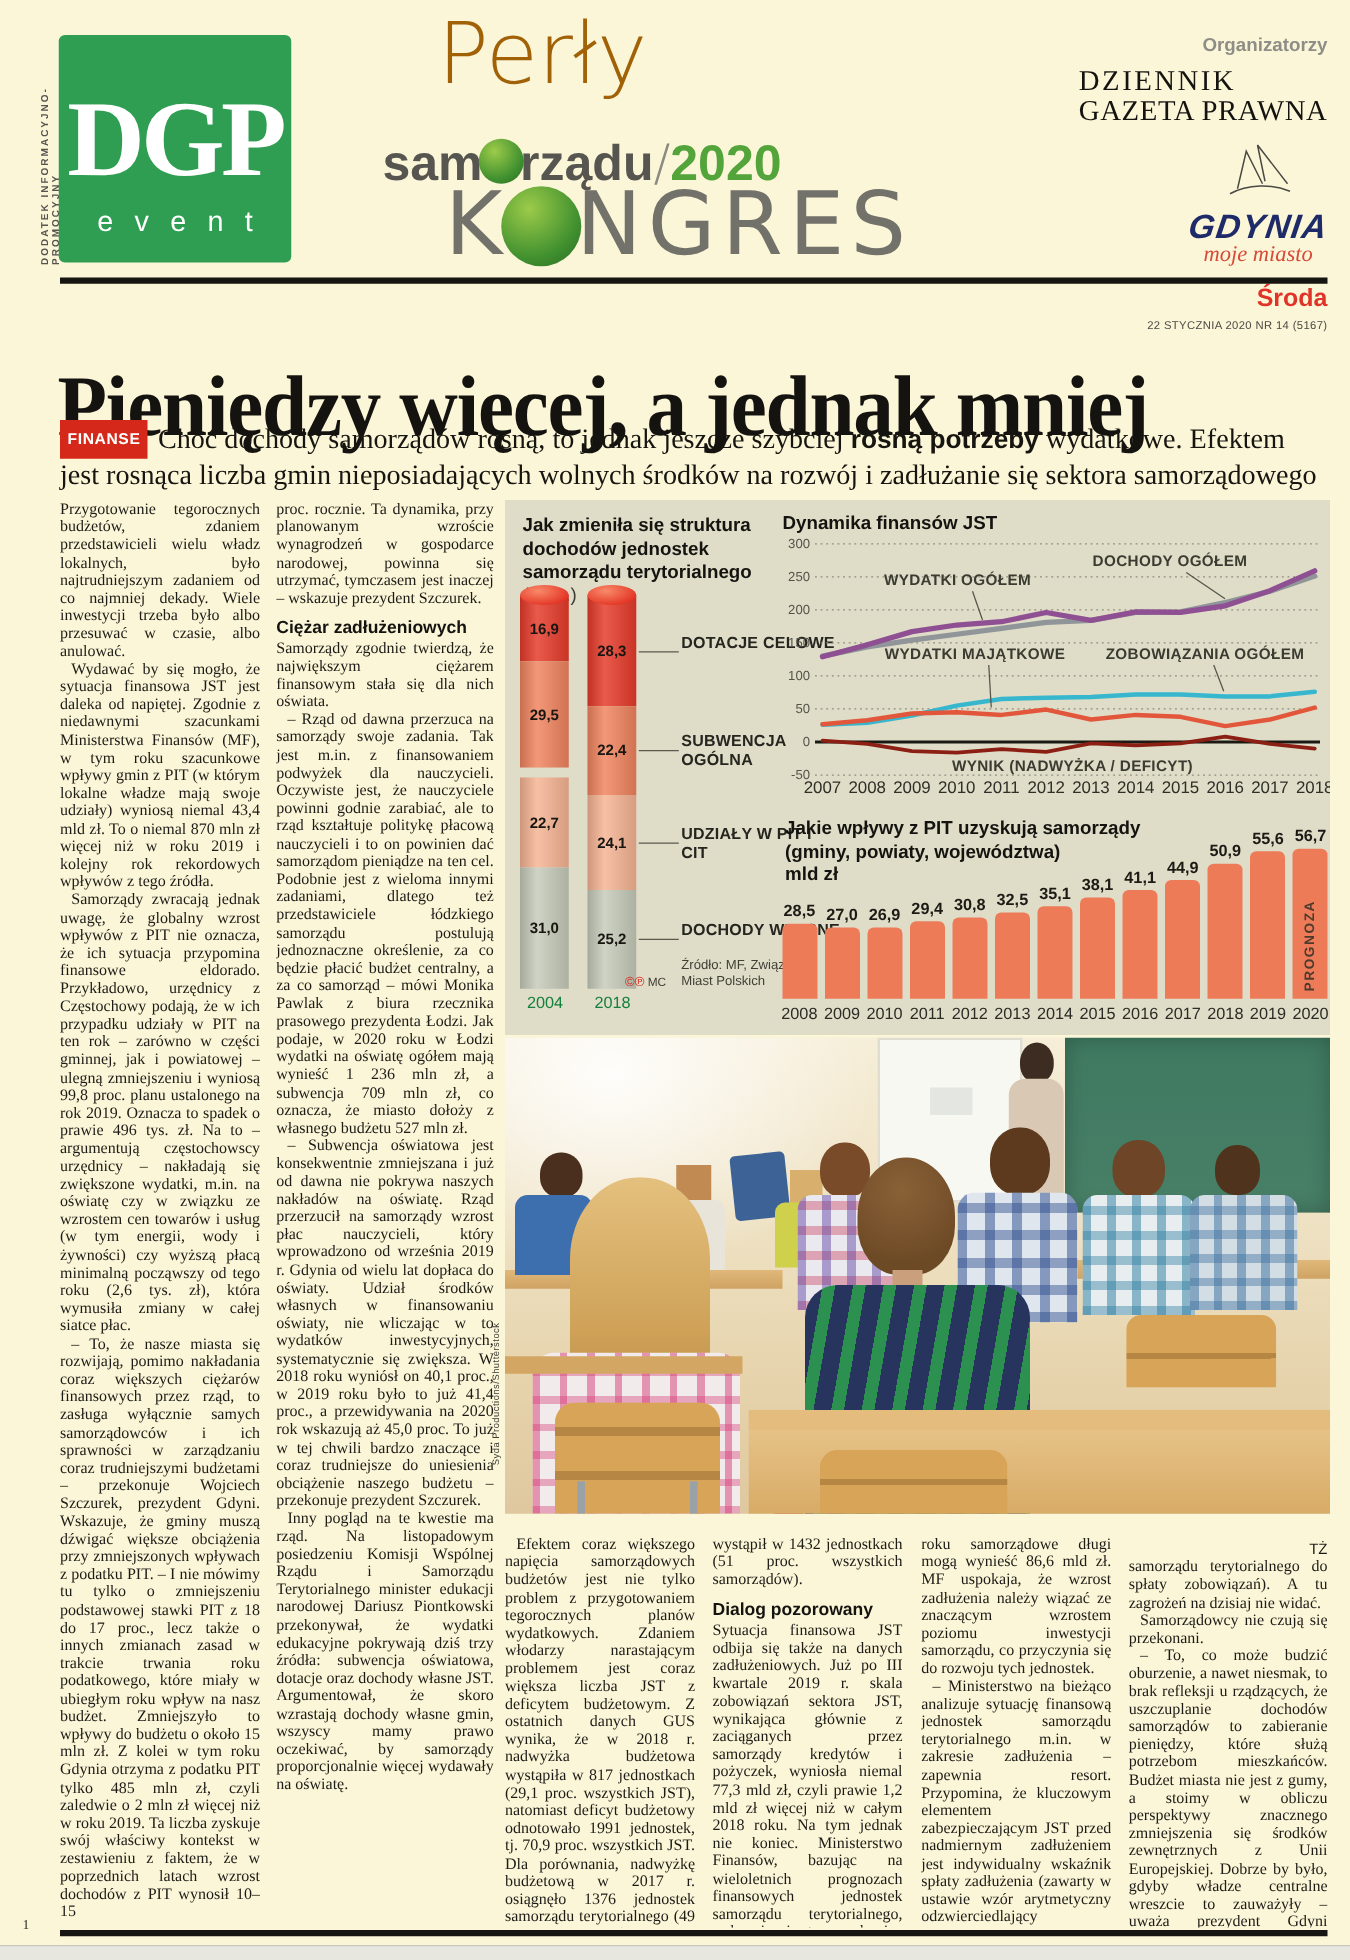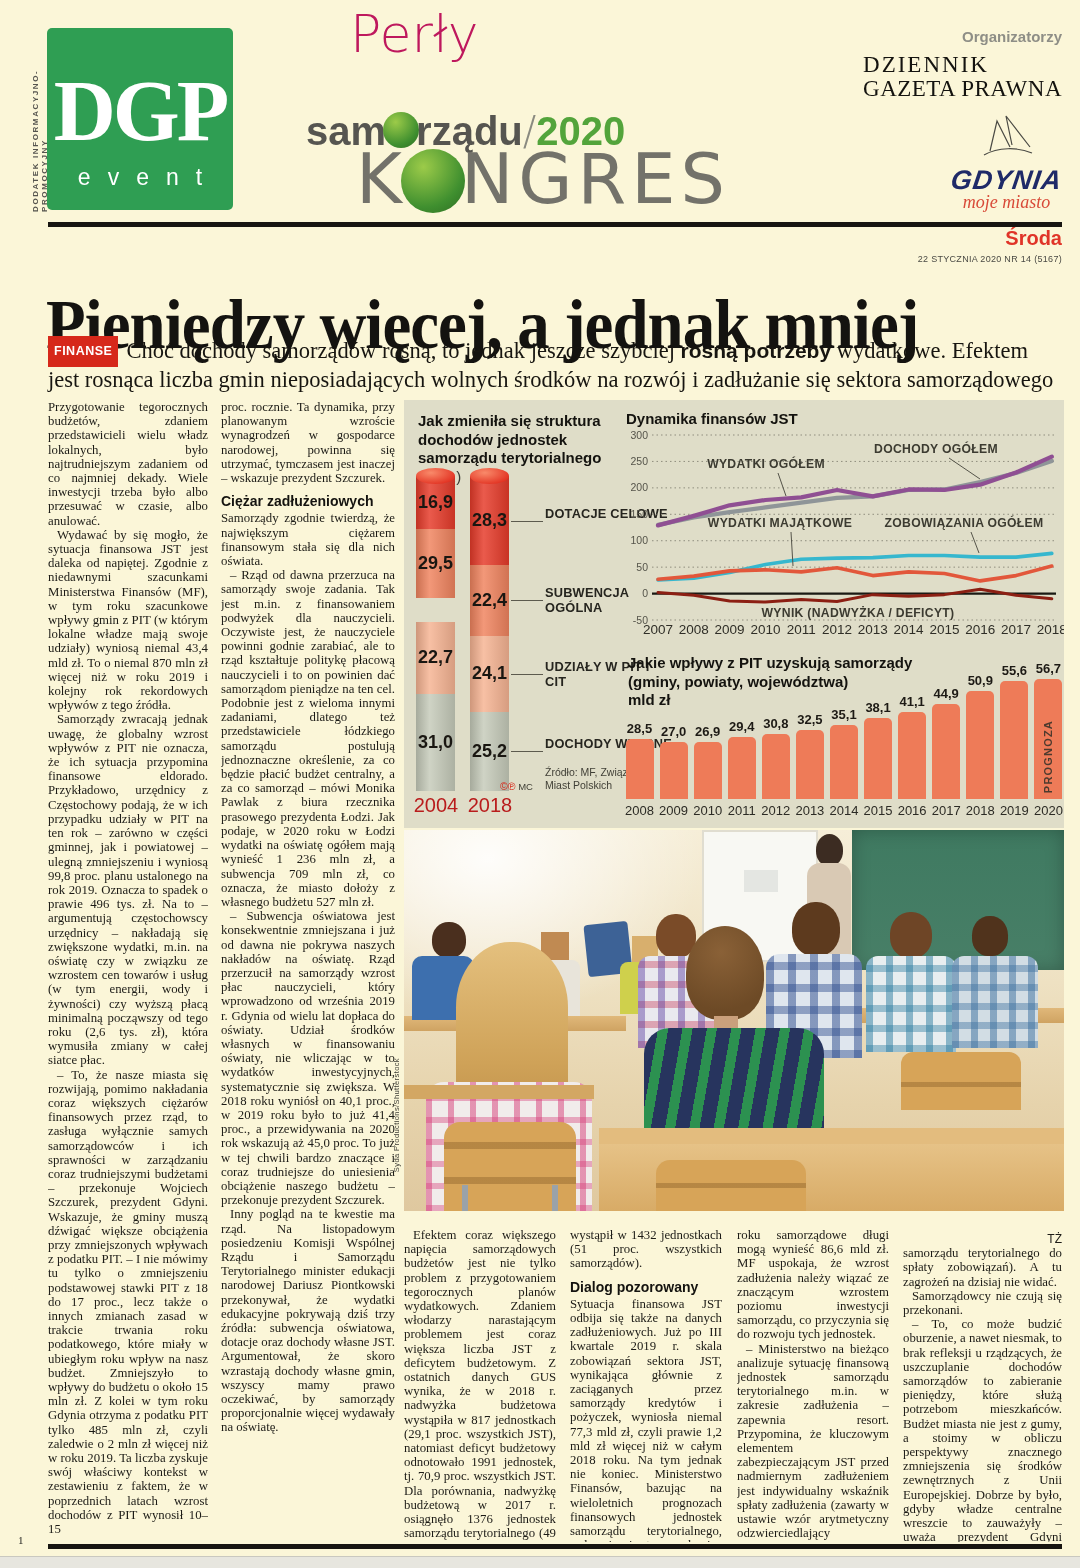--- a/index.html
+++ b/index.html
@@ -8,21 +8,21 @@
 
   
   #side-note{position:absolute;left:31px;top:28px;height:184px;writing-mode:vertical-rl;transform:rotate(180deg);
     font-size:8px;letter-spacing:1.6px;color:#55544e;font-weight:bold;}
   #dgp-box{position:absolute;left:47px;top:28px;width:186px;height:182px;background:#2f9e53;border-radius:5px;
     color:#fff;text-align:center;}
   #dgp-acronym{font-family:"Liberation Serif",serif;font-size:86px;font-weight:600;letter-spacing:-3px;line-height:1;margin-top:40px;}
   #dgp-sub{font-size:23px;letter-spacing:17px;margin-top:10px;text-indent:17px;}
   #masthead{position:absolute;left:300px;top:0;width:420px;height:215px;}
   #brand-top{position:absolute;left:50px;top:4px;font-family:"DejaVu Sans",sans-serif;font-weight:200;
-    font-size:52px;color:#be185d;text-align:center;}
+    font-size:68px;color:#a16207;text-align:center;}
   #brand-mid{position:absolute;left:6px;top:108px;font-size:40px;font-weight:bold;color:#565550;white-space:nowrap;}
   .ball{display:inline-block;border-radius:50%;background:radial-gradient(circle at 35% 28%,#9ccb49,#3f8f2f 65%,#2c6b22);vertical-align:middle;}
   #ball-small{width:36px;height:36px;margin:0 -3px 8px -3px;}
   #brand-sep{font-weight:200;color:#8a8a80;font-family:"DejaVu Sans",sans-serif;}
   #brand-year{color:#53a43b;}
   #brand-bottom{position:absolute;left:56px;top:138px;font-family:"DejaVu Sans",sans-serif;font-weight:400;
     font-size:70px;color:#73726a;letter-spacing:5px;white-space:nowrap;}
   #ball-big{width:64px;height:64px;margin:0 -4px 6px -6px;}
   #org-block{position:absolute;right:18px;top:28px;width:270px;text-align:right;}
   #org-label{font-size:15px;font-weight:bold;color:#8e8e86;text-align:right;}
@@ -63,23 +63,23 @@
   #bottom-strip{position:absolute;left:0;top:1556px;width:1080px;height:12px;background:#e7e6df;border-top:1px solid #c9c8c0;}
 
   
   #panel{position:absolute;left:404px;top:400px;width:660px;height:428px;background:#dfddc8;}
   .chart-title{font-family:"Liberation Sans",sans-serif;font-weight:bold;font-size:15px;line-height:18.5px;color:#14130f;}
   #struct-title{position:absolute;left:14px;top:12px;width:212px;}
   #struct-title .note{font-weight:normal;color:#3c3b33;}
   .cyl-cap{position:absolute;width:39px;height:16px;border-radius:50%;
     background:radial-gradient(ellipse at 38% 30%,#f98a6a,#e23222 78%);z-index:3;}
   .cyl-seg{position:absolute;width:39px;display:flex;align-items:center;justify-content:center;
-    font-family:"Liberation Sans",sans-serif;font-weight:bold;font-size:18px;color:#191611;text-align:right;}
+    font-family:"Liberation Sans",sans-serif;font-weight:bold;font-size:12px;color:#191611;text-align:right;}
   .cyl-shade{background-image:linear-gradient(90deg,rgba(0,0,0,0.16),rgba(255,255,255,0.16) 35%,rgba(0,0,0,0.13) 100%);}
-  .cyl-year{position:absolute;width:60px;text-align:center;font-size:20px;color:#b91c1c;font-family:"Liberation Sans",sans-serif;}
+  .cyl-year{position:absolute;width:60px;text-align:center;font-size:13px;color:#15803d;font-family:"Liberation Sans",sans-serif;}
   .side-label{position:absolute;left:141px;width:128px;font-family:"Liberation Sans",sans-serif;
     font-weight:bold;font-size:12.8px;line-height:15px;color:#26251f;letter-spacing:0.2px;}
   .side-line{position:absolute;left:107px;width:32px;height:1px;background:#5c5a4e;}
   #struct-source{position:absolute;left:141px;top:366px;width:100px;font-size:10.5px;line-height:13px;color:#403f36;}
   #struct-credit{position:absolute;left:96px;top:380px;font-size:9.5px;color:#403f36;}
   #struct-credit .red{color:#d6281a;font-size:10.5px;}
 
   #line-title{position:absolute;left:222px;top:10px;}
   #line-chart{position:absolute;left:214px;top:2px;width:446px;height:242px;}
   #pit-title{position:absolute;left:224px;top:254px;width:320px;}
@@ -220,21 +220,21 @@
   <div id="panel">
     <div id="struct-title" class="chart-title">
       <span>Jak zmieniła się struktura dochodów jednostek samorządu terytorialnego</span>
       <span class="note">(proc.)</span>
     </div>
     <div id="struct-chart">
         <div class="cyl-cap" style="left: 12px; top: 68px;"></div>
         <div class="cyl-seg cyl-shade" style="left: 12px; top: 76px; height: 53.235px; background-color: rgb(230, 59, 42);">
           <span>16,9</span>
         </div>
-        <div class="cyl-seg cyl-shade" style="left: 12px; top: 129.235px; height: 69px; background-color: rgb(240, 132, 95);">
+        <div class="cyl-seg cyl-shade" style="left: 12px; top: 129.235px; height: 85px; background-color: rgb(240, 132, 95);">
           <span>29,5</span>
         </div>
         <div class="cyl-seg cyl-shade" style="left: 12px; top: 222.16px; height: 71.505px; background-color: rgb(246, 180, 147);">
           <span>22,7</span>
         </div>
         <div class="cyl-seg cyl-shade" style="left: 12px; top: 293.665px; height: 97.65px; background-color: rgb(198, 203, 186);">
           <span>31,0</span>
         </div>
         <div class="cyl-year" style="left: 2px; top: 394px;">2004</div>
         <div class="cyl-cap" style="left: 66px; top: 68px;"></div>

